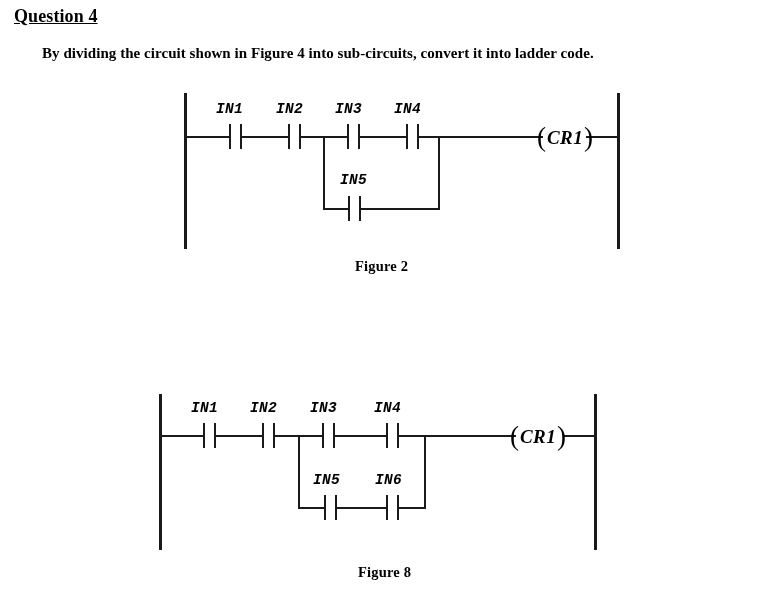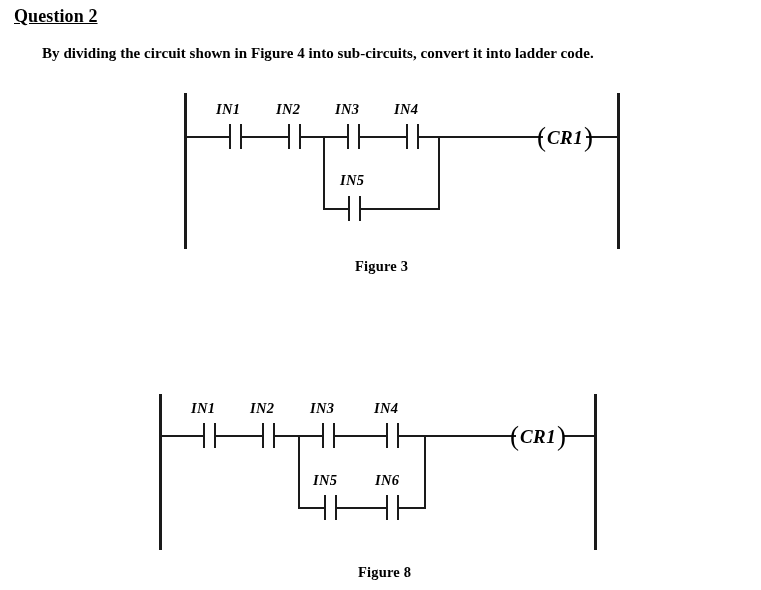--- a/index.html
+++ b/index.html
@@ -85,20 +85,21 @@
   .contact::before { left: 0; }
   .contact::after  { right: 0; }
 
   .contact-label {
     position: absolute;
     font-size: 14.5px;
     font-style: italic;
     font-weight: bold;
     white-space: nowrap;
     letter-spacing: 0.3px;
+    font-family: Liberation Mono, monospace;
   }
 
   
   .coil {
     position: absolute;
     display: flex;
     align-items: center;
     justify-content: center;
     white-space: nowrap;
   }
@@ -124,21 +125,21 @@
     font-weight: bold;
     white-space: nowrap;
     letter-spacing: 0.2px;
   }
 </style>
 </head>
 <body>
 
 <div class="page">
 
-  <div class="q-title">Question 2</div>
+  <div class="q-title">Question 4</div>
 
   <div class="q-para q-para-1">By dividing the circuit shown in Figure 4 into sub-circuits, convert it into ladder code.</div>
 
   <div class="diagram" style="left:0; top:0; width:761px; height:290px;">
 
     <div class="rail" style="left:184px; top:93px; height:156px;"></div>
 
     <div class="rail" style="left:617px; top:93px; height:156px;"></div>
 
     <div class="wire-h" style="left:185px; top:136px; width:45px;"></div>
@@ -168,21 +169,21 @@
 
     <div class="contact" style="left:348px; top:196px;"></div>
     <div class="contact-label" style="left:340px; top:172px;">IN5</div>
 
     <div class="coil" style="left:541px; top:122px; width:48px; height:30px;">
       <span class="paren">(</span>
       <span class="coil-name">CR1</span>
       <span class="paren">)</span>
     </div>
 
-    <div class="fig-caption" style="left:355px; top:258px;">Figure 3</div>
+    <div class="fig-caption" style="left:355px; top:258px;">Figure 2</div>
   </div>
 
 
   <div class="diagram" style="left:0; top:0; width:761px; height:590px;">
 
     <div class="rail" style="left:159px; top:394px; height:156px;"></div>
 
     <div class="rail" style="left:594px; top:394px; height:156px;"></div>
 
     <div class="wire-h" style="left:160px; top:435px; width:44px;"></div>

